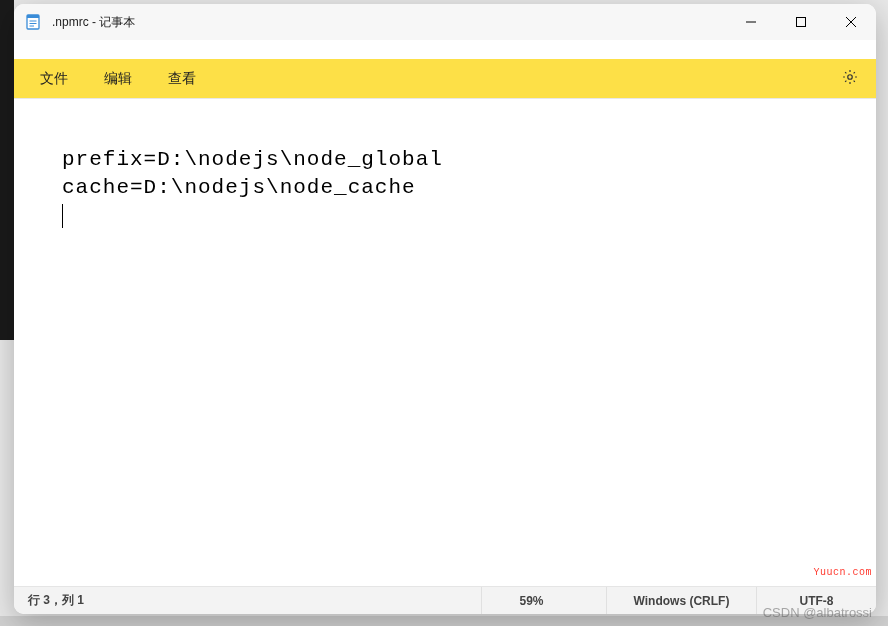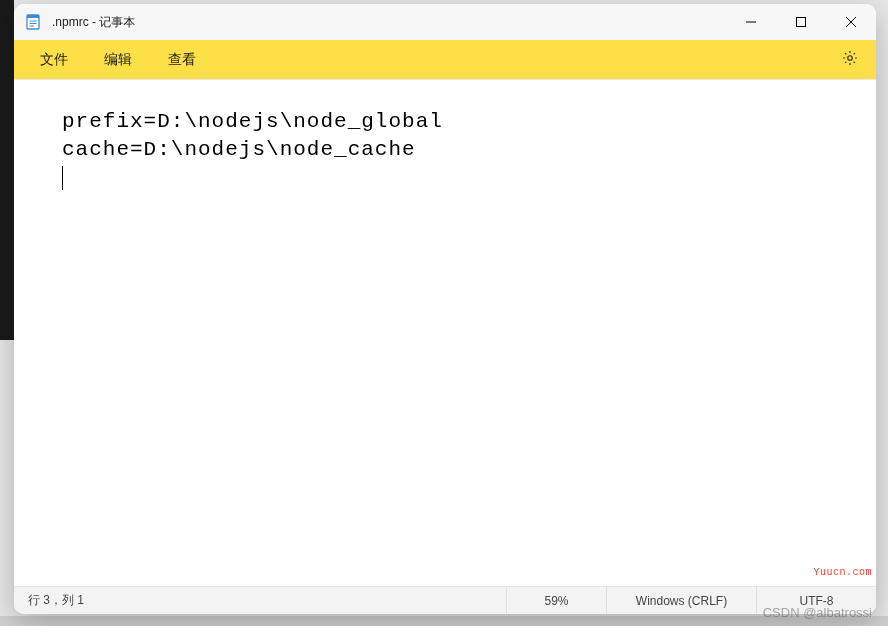--- a/index.html
+++ b/index.html
@@ -36,20 +36,21 @@
       left: 14px;
       top: 4px;
       width: 862px;
       height: 610px;
       background: #ffffff;
       border-radius: 10px;
       box-shadow: 0 8px 30px rgba(0,0,0,0.25);
       display: flex;
       flex-direction: column;
       overflow: hidden;
+      gap: 19px;
     }
     .titlebar {
       height: 36px;
       display: flex;
       align-items: center;
       padding-left: 10px;
       background: #f7f7f7;
     }
     .titlebar-icon {
       width: 18px;
@@ -132,28 +133,29 @@
       align-items: center;
       font-size: 12px;
       color: #444;
     }
     .status-segment {
       padding: 0 18px;
       height: 100%;
       display: flex;
       align-items: center;
       border-left: 1px solid #e0e0e0;
+      font-weight: bold;
     }
     .status-segment.first {
       border-left: none;
       flex: 1;
       padding-left: 14px;
     }
     .status-segment.zoom { width: 100px; justify-content: center; }
-    .status-segment.eol { width: 150px; justify-content: center; }
+    .status-segment.eol { width: 150px; justify-content: center; margin-left: 25px; }
     .status-segment.enc { width: 120px; justify-content: center; }
     .watermark1 {
       position: absolute;
       right: 16px;
       bottom: 48px;
       font-size: 10px;
       color: #ff3b30;
       font-family: Liberation Mono, monospace;
       letter-spacing: 0.5px;
     }

